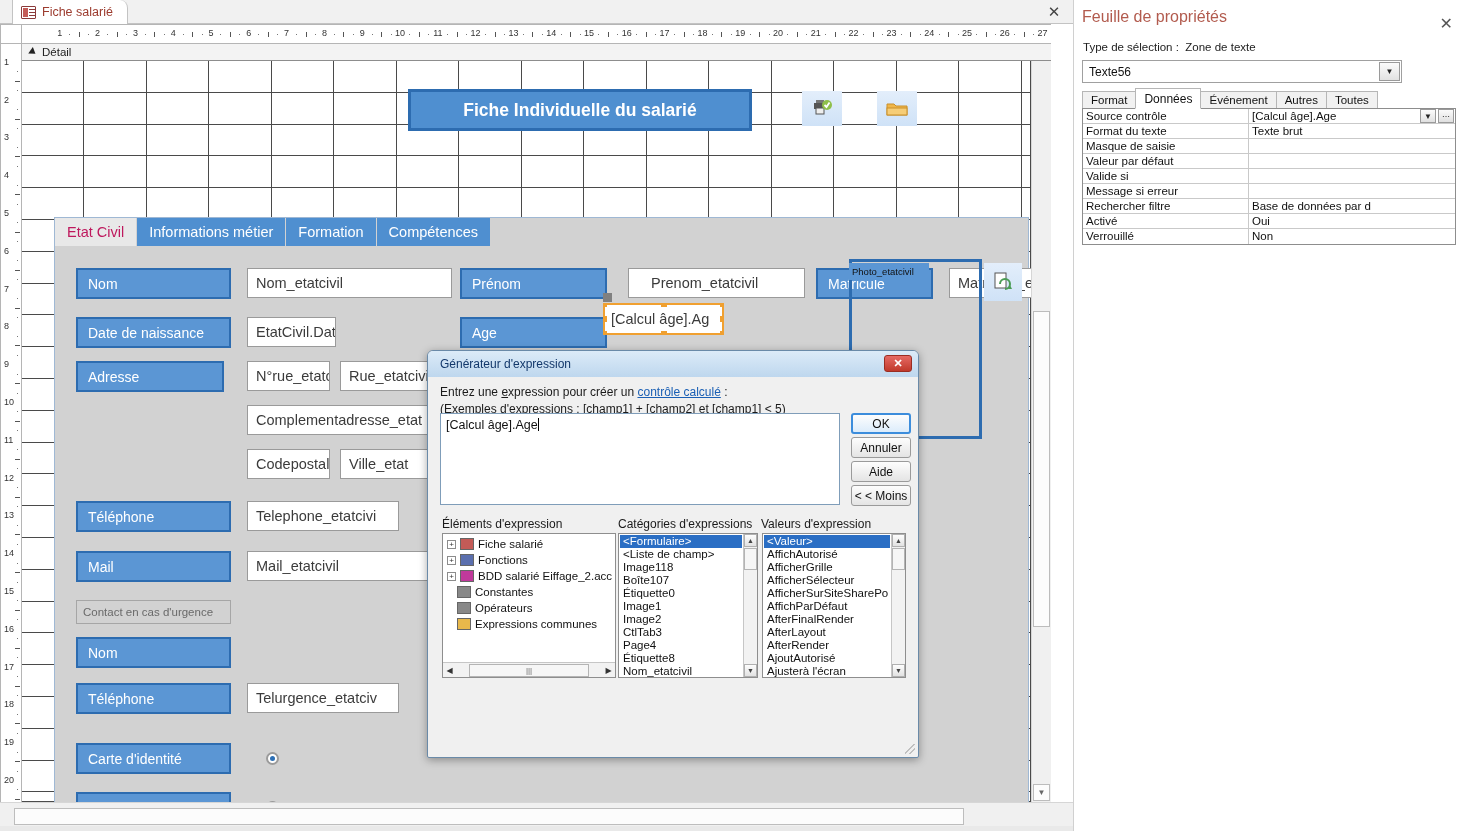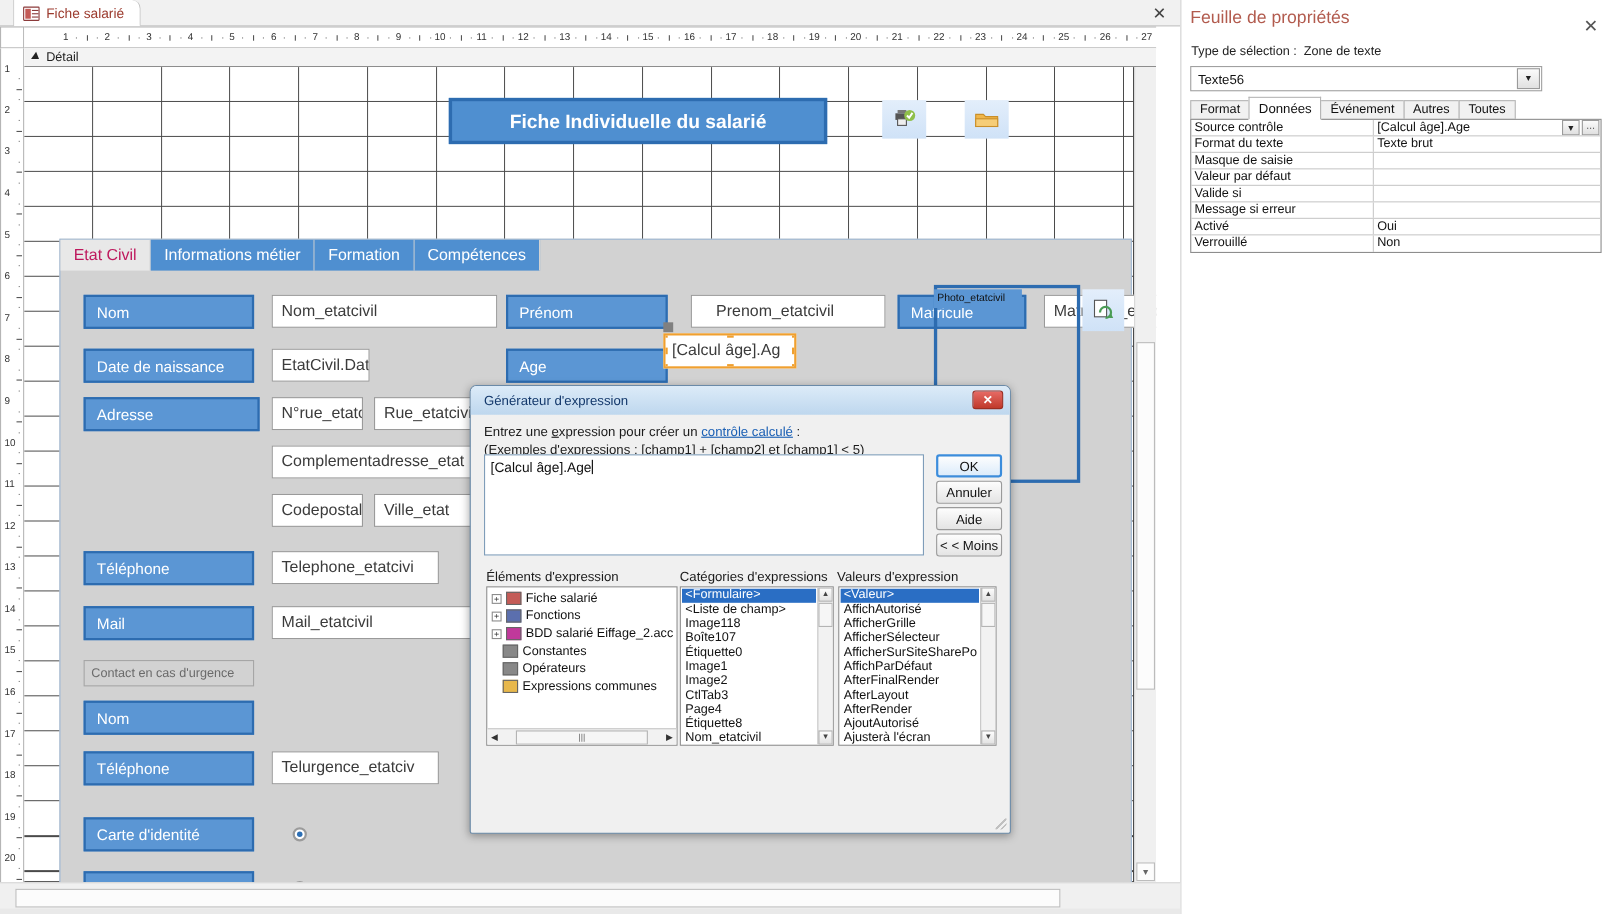--- a/index.html
+++ b/index.html
@@ -590,21 +590,21 @@
         <div class="lblbox" style="left:21px; top:99px; width:155px;">
             <span>Date de naissance</span>
           </div>
         <div class="txtbox" style="left:192px; top:99px; width:89px;">
             <span>EtatCivil.DateN</span>
           </div>
         <div class="lblbox" style="left:405px; top:99px; width:147px;">
             <span>Age</span>
           </div>
 
-        <div class="lblbox" style="left:21px; top:143px; width:160px;">
+        <div class="lblbox" style="left:21px; top:143px; width:148px;">
             <span>Adresse</span>
           </div>
         <div class="txtbox" style="left:192px; top:143px; width:83px;">
             <span>N°rue_etatcivi</span>
           </div>
         <div class="txtbox" style="left:285px; top:143px; width:434px;">
             <span>Rue_etatcivil</span>
           </div>
 
         <div class="txtbox" style="left:192px; top:187px; width:352px;">
@@ -846,20 +846,24 @@
         </div>
         <div class="ps-row">
           <div class="ps-k">Valide si</div>
           <div class="ps-v"><span></span></div>
         </div>
         <div class="ps-row">
           <div class="ps-k">Message si erreur</div>
           <div class="ps-v"><span></span></div>
         </div>
         <div class="ps-row">
+          <div class="ps-k">Rechercher filtre</div>
+          <div class="ps-v"><span>Base de données par d</span></div>
+        </div>
+        <div class="ps-row">
           <div class="ps-k">Activé</div>
           <div class="ps-v"><span>Oui</span></div>
         </div>
         <div class="ps-row">
           <div class="ps-k">Verrouillé</div>
           <div class="ps-v"><span>Non</span></div>
         </div>
       </div>
   </div>
 

